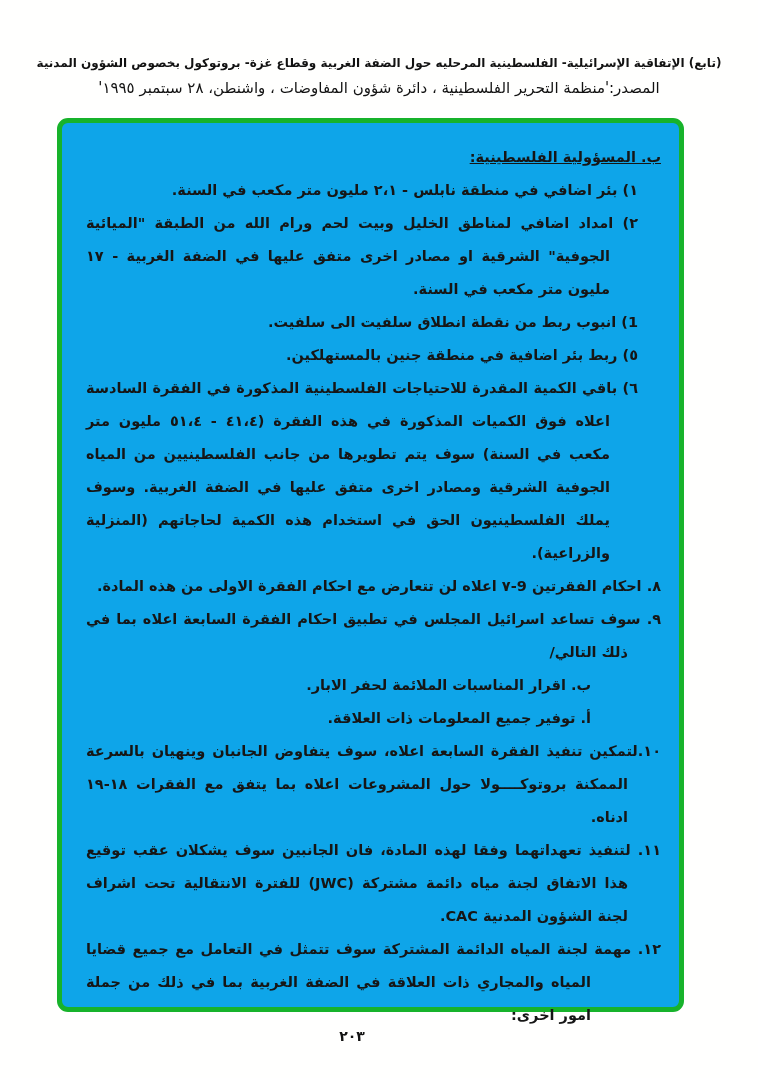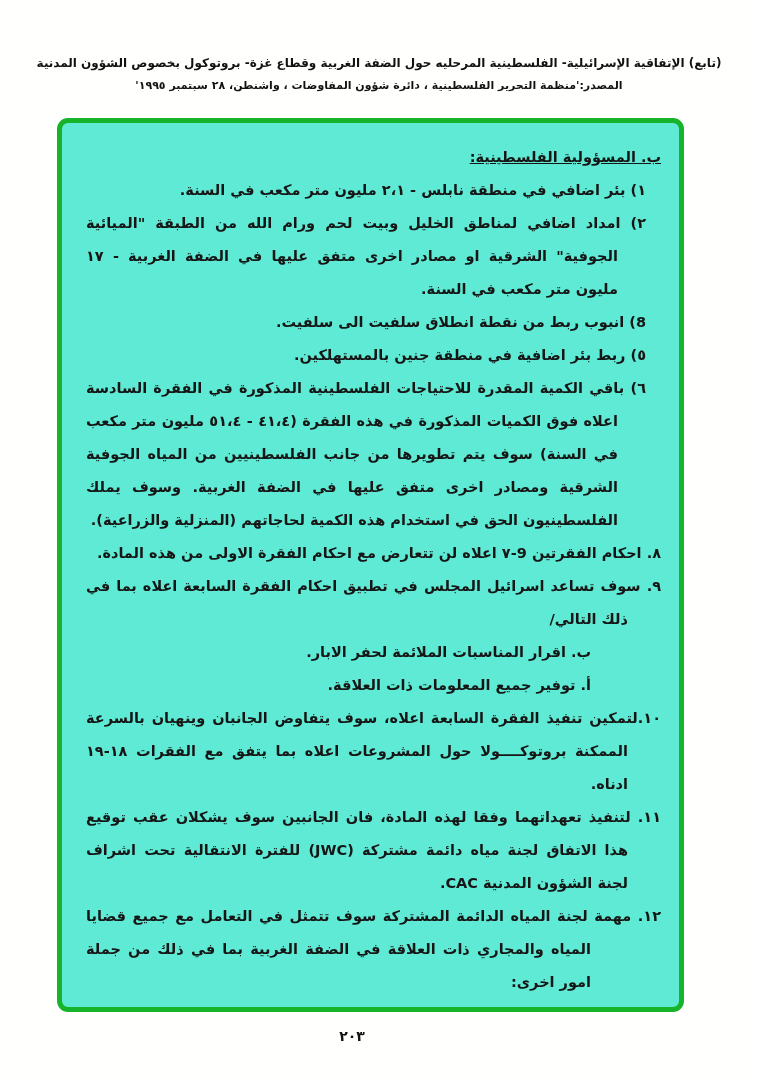--- a/index.html
+++ b/index.html
@@ -27,49 +27,49 @@
     direction: rtl;
   }
   .doc-title {
     font-size: 12px;
     font-weight: bold;
     white-space: nowrap;
     letter-spacing: 0;
   }
   .doc-source {
     margin-top: 9px;
-    font-size: 11px;
-    font-weight: bold;
+    font-size: 15px;
+    font-weight: normal;
   }
   .content-frame {
     position: absolute;
     left: 57px;
     top: 118px;
     width: 617px;   
     height: 884px;
     border: 5px solid #17b32b;
     border-radius: 11px;
     box-sizing: content-box;
-    background: #5eead4;
+    background: #0ea5e9;
   }
   .content {
     direction: rtl;
     text-align: justify;
     padding: 18px 18px 0 24px;
     font-size: 14.5px;
     font-weight: bold;
     line-height: 33px;
     color: #161616;
   }
   .sec-heading {
     text-decoration: underline;
     text-align: right;
   }
   .well-item {               
-    margin-right: 15px;
+    margin-right: 23px;
     padding-right: 28px;
     text-indent: -28px;
   }
   .para-item {               
     padding-right: 33px;
     text-indent: -33px;
   }
   .para-item-wide {          
     padding-right: 70px;
     text-indent: -70px;
@@ -98,21 +98,21 @@
     <div class="doc-source">المصدر:'منظمة التحرير الفلسطينية ، دائرة شؤون المفاوضات ، واشنطن، ٢٨ سبتمبر ١٩٩٥'</div>
   </div>
 
   <div class="content-frame" style="border-color: rgb(23, 179, 43);">
     <div class="content">
 
       <div class="sec-heading">ب. المسؤولية الفلسطينية:</div>
 
       <div class="well-item">١) بئر اضافي في منطقة نابلس - ٢،١ مليون متر مكعب في السنة.</div>
       <div class="well-item">٢) امداد اضافي لمناطق الخليل وبيت لحم ورام الله من الطبقة "الميائية الجوفية" الشرقية او مصادر اخرى متفق عليها في الضفة الغربية - ١٧ مليون متر مكعب في السنة.</div>
-      <div class="well-item">8) انبوب ربط من نقطة انطلاق سلفيت الى سلفيت.</div>
+      <div class="well-item">1) انبوب ربط من نقطة انطلاق سلفيت الى سلفيت.</div>
       <div class="well-item">٥) ربط بئر اضافية في منطقة جنين بالمستهلكين.</div>
       <div class="well-item">٦) باقي الكمية المقدرة للاحتياجات الفلسطينية المذكورة في الفقرة السادسة اعلاه فوق الكميات المذكورة في هذه الفقرة (٤١،٤ - ٥١،٤ مليون متر مكعب في السنة) سوف يتم تطويرها من جانب الفلسطينيين من المياه الجوفية الشرقية ومصادر اخرى متفق عليها في الضفة الغربية. وسوف يملك الفلسطينيون الحق في استخدام هذه الكمية لحاجاتهم (المنزلية والزراعية).</div>
 
       <div class="para-item">٨. احكام الفقرتين 9-٧ اعلاه لن تتعارض مع احكام الفقرة الاولى من هذه المادة.</div>
       <div class="para-item">٩. سوف تساعد اسرائيل المجلس في تطبيق احكام الفقرة السابعة اعلاه بما في ذلك التالي/</div>
       <div class="sub-item">ب. اقرار المناسبات الملائمة لحفر الابار.</div>
       <div class="sub-item">أ. توفير جميع المعلومات ذات العلاقة.</div>
       <div class="para-item">١٠.لتمكين تنفيذ الفقرة السابعة اعلاه، سوف يتفاوض الجانبان وينهيان بالسرعة الممكنة بروتوكــــولا حول المشروعات اعلاه بما يتفق مع الفقرات ١٨-١٩ ادناه.</div>
 
 

